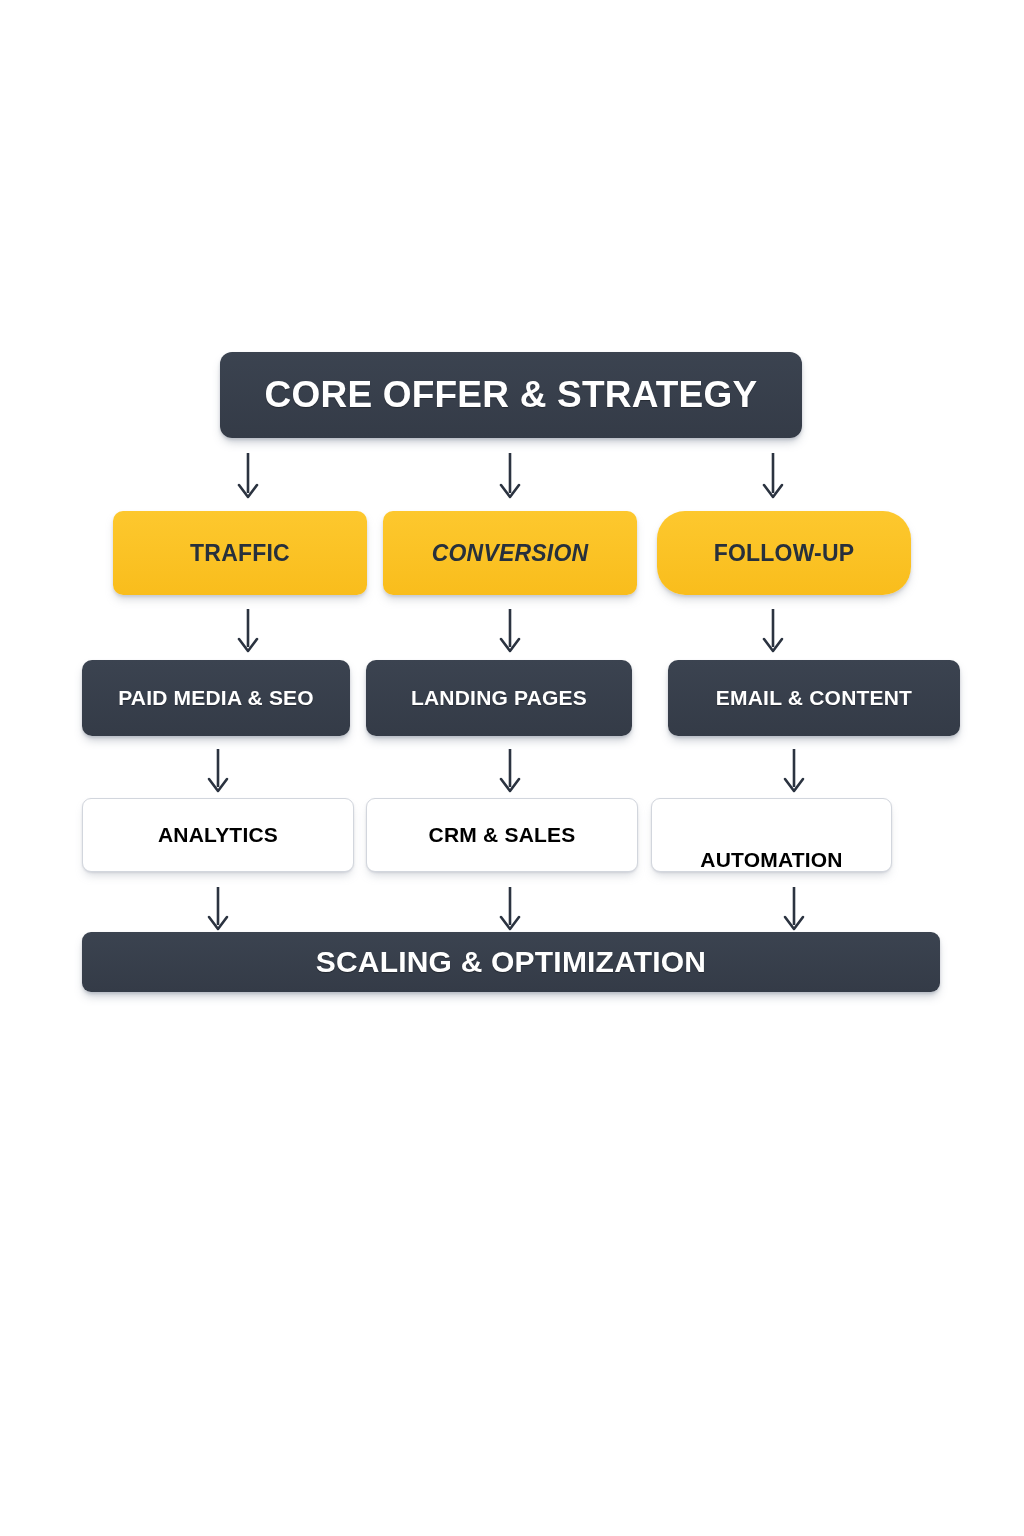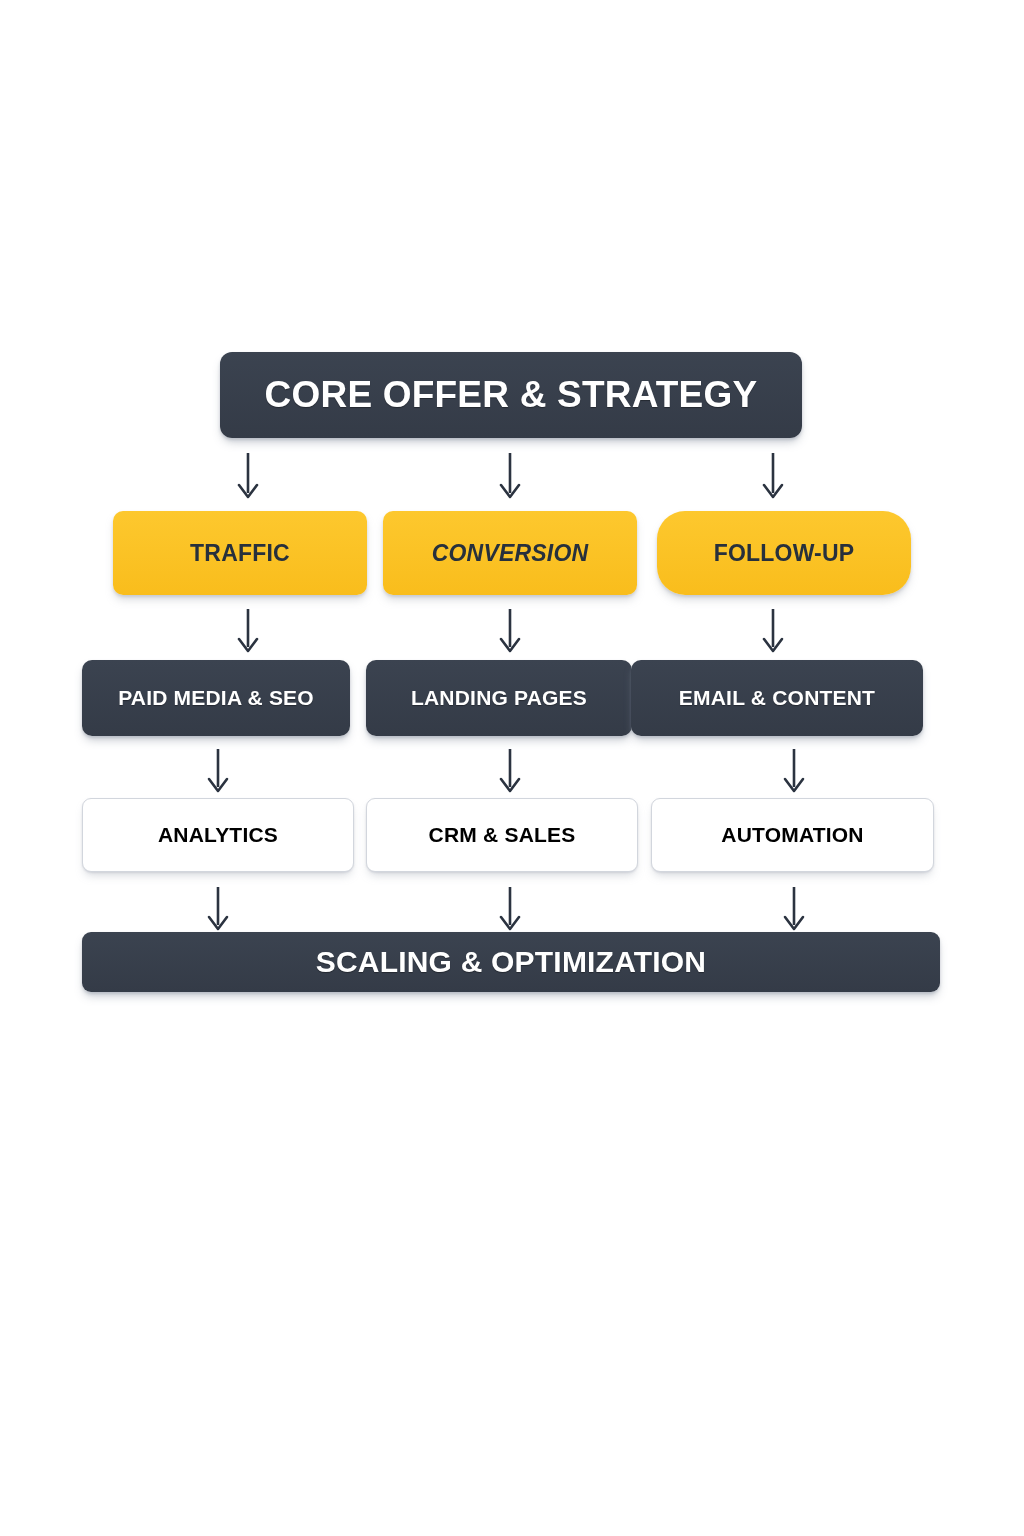--- a/index.html
+++ b/index.html
@@ -63,26 +63,26 @@
   .row-title   { left: 220px; top: 352px; width: 582px; height: 86px;  font-size: 37px; border-radius: 12px; }
 
   .row2 { top: 511px; height: 84px; font-size: 23px; }
   .row2.c1 { left: 113px; width: 254px; }
   .row2.c2 { left: 383px; width: 254px; font-style: italic; }
   .row2.c3 { left: 657px; width: 254px; border-radius: 28px; }
 
   .row3 { top: 660px; height: 76px; font-size: 21px; }
   .row3.c1 { left: 82px;  width: 268px; }
   .row3.c2 { left: 366px; width: 266px; }
-  .row3.c3 { left: 631px; width: 292px; }
+  .row3.c3 { left: 668px; width: 292px; }
 
   .row4 { top: 798px; height: 74px; font-size: 21px; border-radius: 9px; }
   .row4.c1 { left: 82px;  width: 272px; }
   .row4.c2 { left: 366px; width: 272px; }
-  .row4.c3 { left: 651px; width: 283px; }
+  .row4.c3 { left: 651px; width: 241px; align-items: flex-end; }
 
   .row-footer { left: 82px; top: 932px; width: 858px; height: 60px; font-size: 30px; border-radius: 9px; }
 
   
   .arrow {
     position: absolute;
     width: 26px;
   }
   .arrow svg { display: block; }
 </style>

